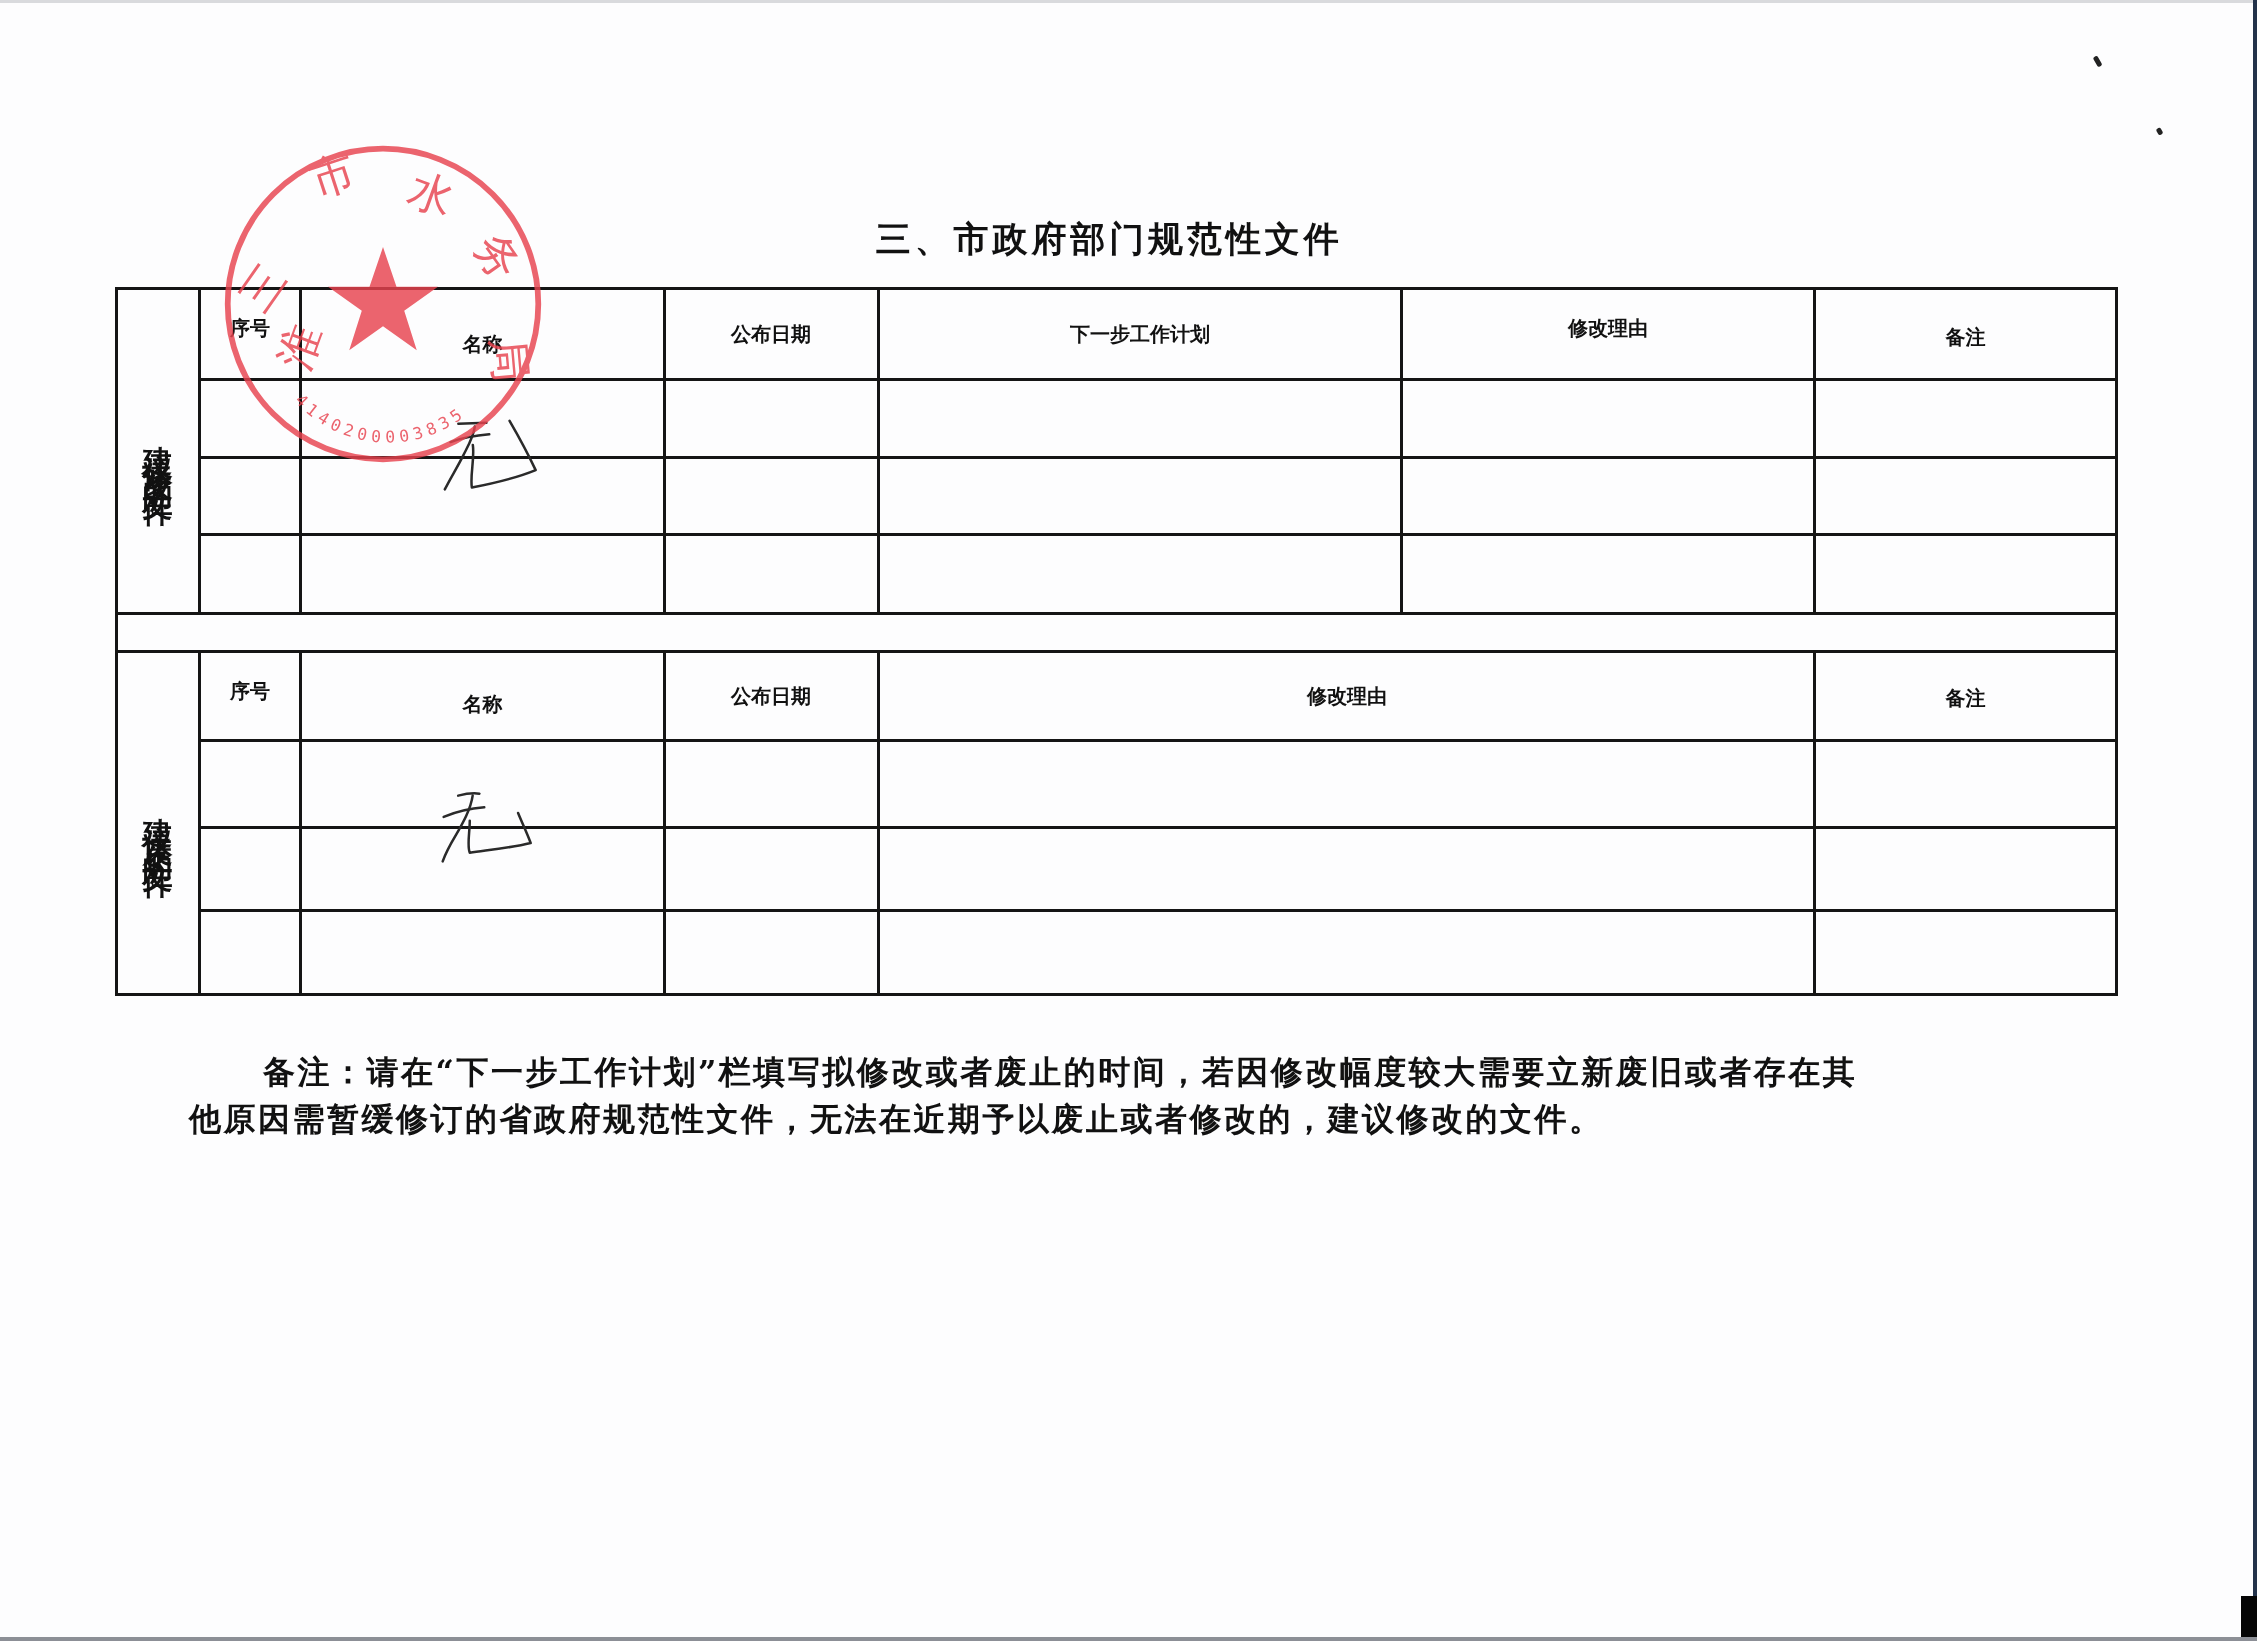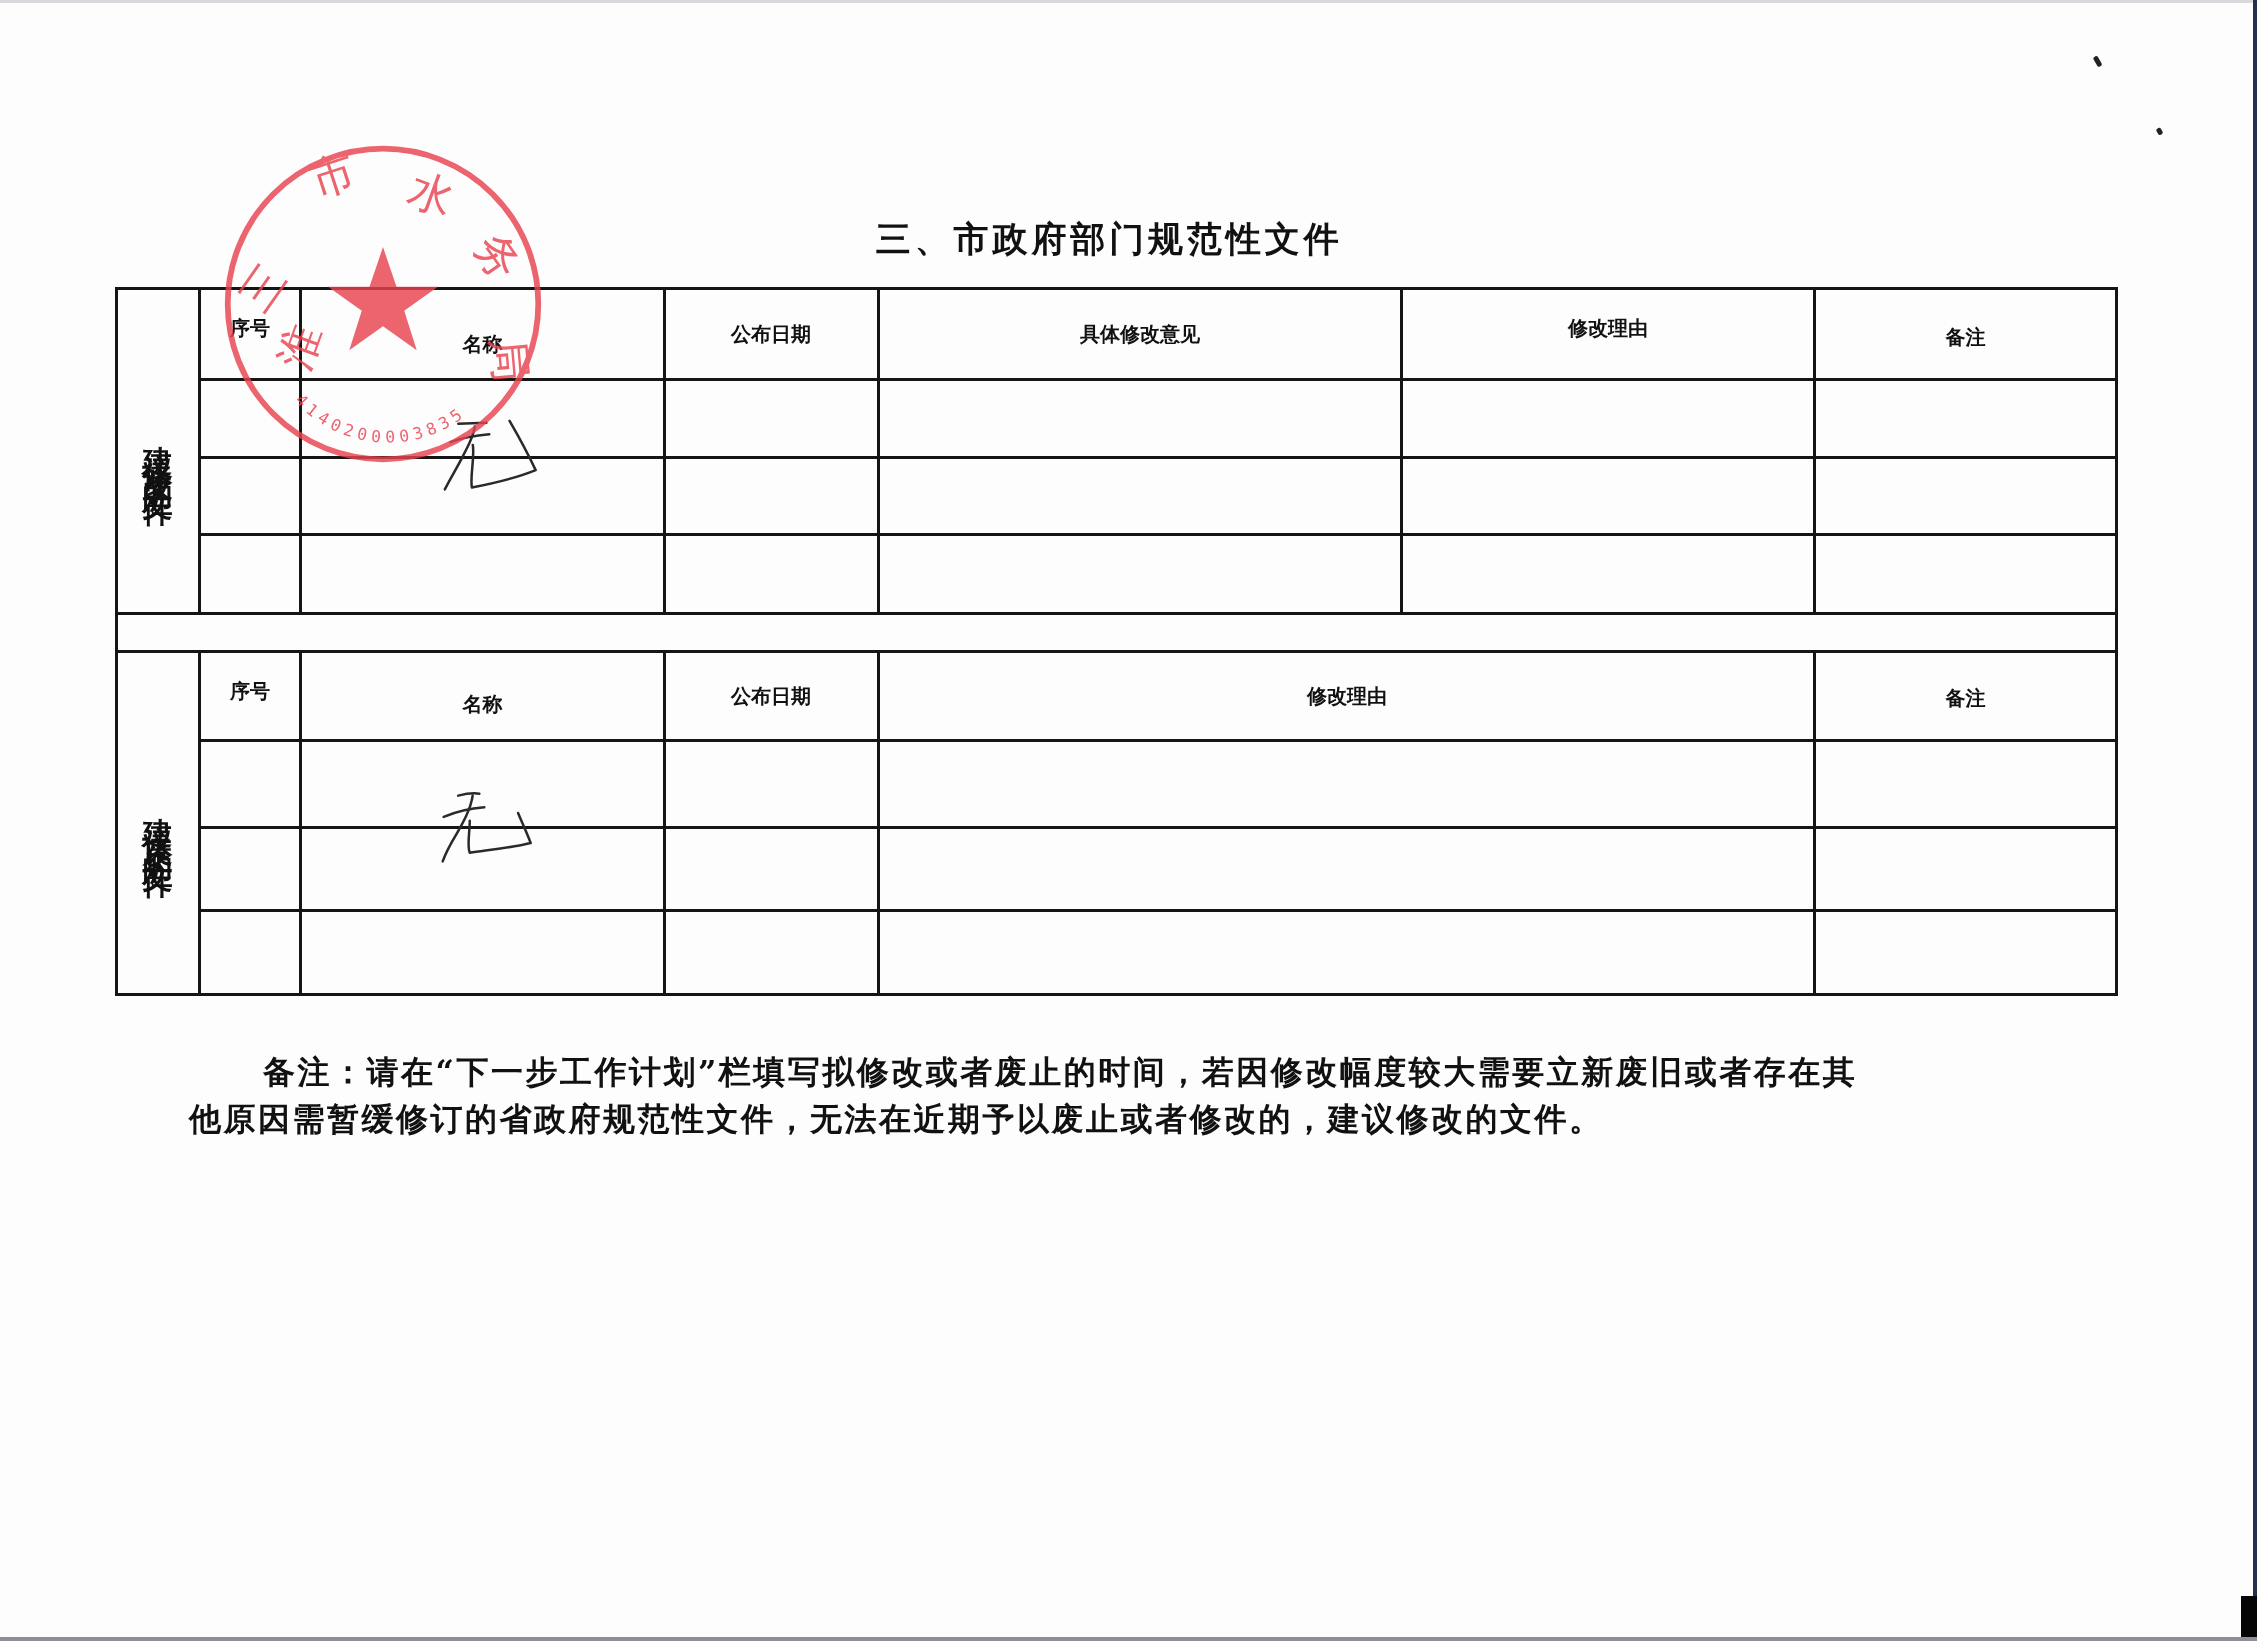--- a/index.html
+++ b/index.html
@@ -85,21 +85,21 @@
   <div class="vl" style="left:663px;top:650px;height:346px;"></div>
   <div class="vl" style="left:877px;top:650px;height:346px;"></div>
   <div class="vl" style="left:1813px;top:650px;height:346px;"></div>
 </div>
 
 <div>
   <div class="vert-label" style="left:116px;top:290px;height:322px;">建议修改的文件</div>
   <div class="cell-label" style="left:201px;top:290px;width:98px;height:77px;">序号</div>
   <div class="cell-label" style="left:302px;top:299px;width:361px;height:91px;">名称</div>
   <div class="cell-label" style="left:666px;top:290px;width:210px;height:89px;">公布日期</div>
-  <div class="cell-label" style="left:880px;top:290px;width:520px;height:89px;">具体修改意见</div>
+  <div class="cell-label" style="left:880px;top:290px;width:520px;height:89px;">下一步工作计划</div>
   <div class="cell-label" style="left:1403px;top:284px;width:410px;height:89px;">修改理由</div>
   <div class="cell-label" style="left:1816px;top:293px;width:299px;height:89px;">备注</div>
 
   <div style="position:absolute;left:201px;top:380px;width:1915px;height:75px;"></div>
   <div style="position:absolute;left:201px;top:459px;width:1915px;height:74px;"></div>
   <div style="position:absolute;left:201px;top:536px;width:1915px;height:76px;"></div>
 
   <svg class="handwriting" style="left:439px;top:415px;" width="116" height="87" viewBox="0 0 120 90">
     <title>无</title>
     <g fill="none" stroke="#2a2a2a" stroke-width="2.6" stroke-linecap="round" stroke-linejoin="round">

